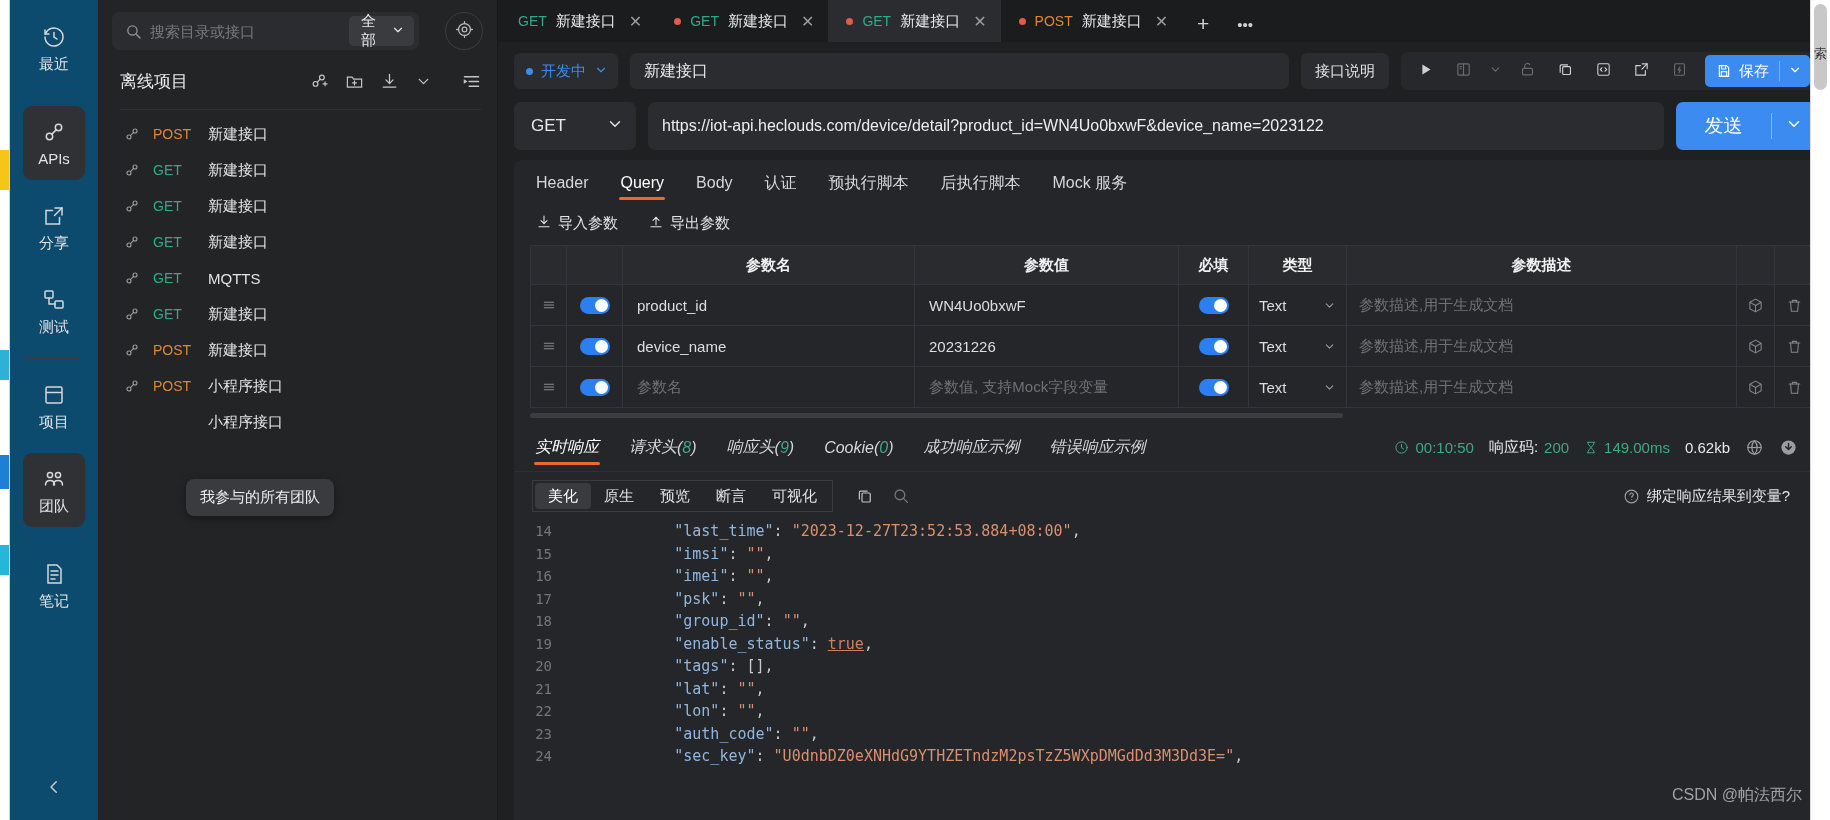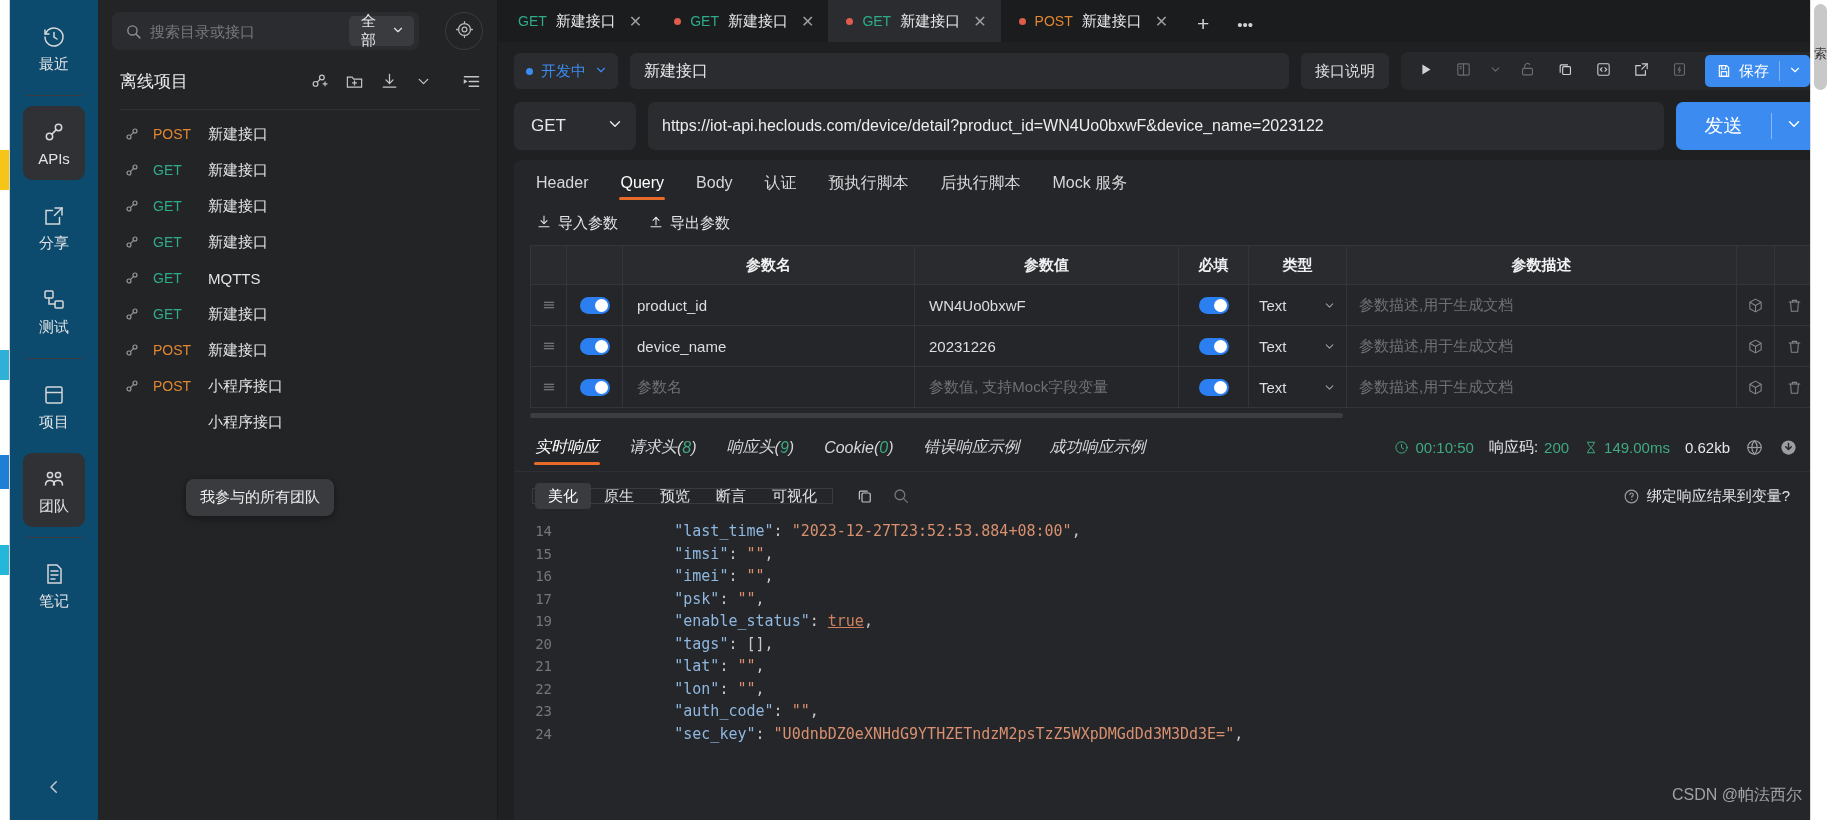--- a/index.html
+++ b/index.html
@@ -305,21 +305,21 @@
   }
   .rstat{ display:flex; align-items:center; gap:6px; }
   .rs-green{ color:#3fa980; }
   .rs-white{ color:#e6e7e9; }
   .rs-icon{ color:#9b9da1; display:flex; cursor:pointer;}
 
   .fmtrow{
     height:48px; display:flex; align-items:center; padding:0 18px; flex:none;
   }
   .seg{
-    height:16px; border:1px solid #3a3b3f; border-radius:0;
+    height:32px; border:1px solid #3a3b3f; border-radius:0;
     display:flex; align-items:center; padding:2px;
   }
   .segbtn{
     height:26px; padding:0 13px; display:flex;align-items:center;
     border-radius:4px; color:#e2e3e5; font-size:15px; cursor:pointer;
   }
   .segbtn.active{ background:#3a3b3f; color:#fff; }
   .fmt-ic{ width:36px;height:32px;display:flex;align-items:center;justify-content:center;color:#c2c4c7;cursor:pointer;}
   .fmt-ic.dim{color:#75777b;}
   .bindvar{
@@ -964,24 +964,24 @@
             <span class="cnt">9</span>
             <span>)</span>
         </div>
         <div class="rtab">
           <span>Cookie</span>
             <span>(</span>
             <span class="cnt">0</span>
             <span>)</span>
         </div>
         <div class="rtab">
+          <span>成功响应示例</span>
+        </div>
+        <div class="rtab">
           <span>错误响应示例</span>
-        </div>
-        <div class="rtab">
-          <span>成功响应示例</span>
         </div>
 
         <div class="rstats">
           <div class="rstat rs-green">
             <span style="display:flex">
                 <svg width="15" height="15" viewBox="0 0 24 24" fill="none" stroke="currentColor" stroke-width="1.6" stroke-linecap="round">
                   <circle cx="12" cy="12" r="9"></circle>
                   <path d="M12 7v5.2l3.3 2"></path>
                 </svg>
               </span>
@@ -1064,20 +1064,25 @@
           <span class="gutter">16</span>
           <span class="foldbar"></span>
           <span class="ctext"><span class="p">        </span><span class="k">"imei"</span><span class="p">: </span><span class="s">""</span><span class="p">,</span></span>
         </div>
         <div class="codeline">
           <span class="gutter">17</span>
           <span class="foldbar"></span>
           <span class="ctext"><span class="p">        </span><span class="k">"psk"</span><span class="p">: </span><span class="s">""</span><span class="p">,</span></span>
         </div>
         <div class="codeline">
+          <span class="gutter">18</span>
+          <span class="foldbar"></span>
+          <span class="ctext"><span class="p">        </span><span class="k">"group_id"</span><span class="p">: </span><span class="s">""</span><span class="p">,</span></span>
+        </div>
+        <div class="codeline">
           <span class="gutter">19</span>
           <span class="foldbar"></span>
           <span class="ctext"><span class="p">        </span><span class="k">"enable_status"</span><span class="p">: </span><span class="b">true</span><span class="p">,</span></span>
         </div>
         <div class="codeline">
           <span class="gutter">20</span>
           <span class="foldbar"></span>
           <span class="ctext"><span class="p">        </span><span class="k">"tags"</span><span class="p">: </span><span class="p">[]</span><span class="p">,</span></span>
         </div>
         <div class="codeline">

